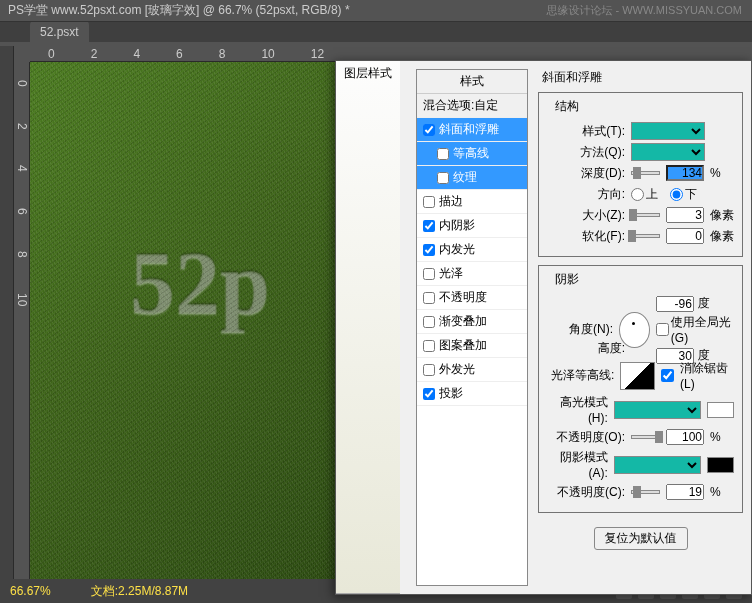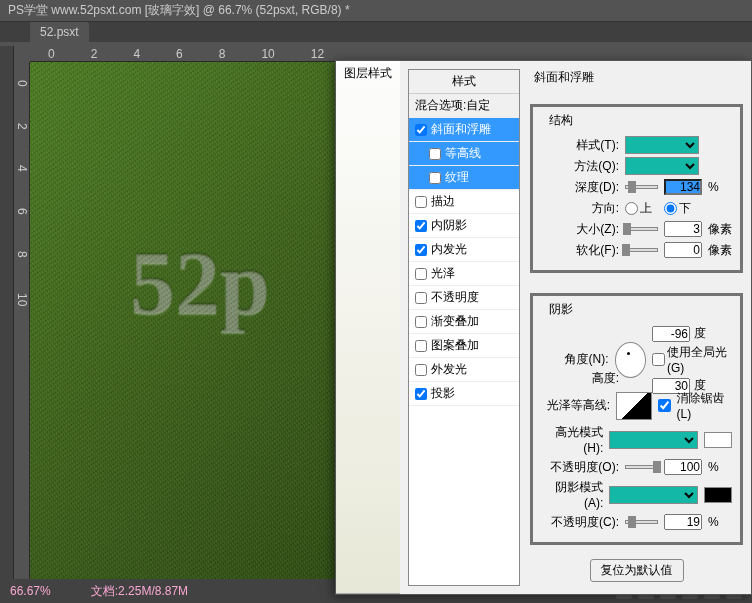--- a/index.html
+++ b/index.html
@@ -11,38 +11,38 @@
 .tab { background: #535353; color: #ccc; padding: 4px 10px; border-radius: 4px 4px 0 0; }
 .ruler-h { position: absolute; top: 46px; left: 30px; right: 0; height: 16px; background: #535353; color: #ccc; font-size: 9px; border-bottom: 1px solid #2a2a2a; display: flex; align-items: center; }
 .ruler-v { position: absolute; top: 62px; left: 14px; width: 16px; bottom: 24px; background: #535353; color: #ccc; font-size: 9px; border-right: 1px solid #2a2a2a; display: flex; flex-direction: column; align-items: center; }
 .ruler-h span, .ruler-v span { margin: 0 18px; }
 .ruler-v span { margin: 18px 0; writing-mode: vertical-lr; }
 .left-tools { position: absolute; top: 46px; left: 0; width: 14px; bottom: 24px; background: #424242; border-right: 1px solid #2a2a2a; }
 .canvas { position: absolute; top: 62px; left: 30px; right: 0; bottom: 24px; overflow: hidden; background: #262626; }
 .grass { width: 100%; height: 100%; background: linear-gradient(140deg, #4a7a1f 0%, #3d6318 30%, #2f5012 60%, #1e3408 100%); position: relative; }
 .grass::after { content: ""; position: absolute; inset: 0; background: repeating-linear-gradient(55deg, rgba(255,255,255,0.06) 0 1px, transparent 1px 3px), repeating-linear-gradient(-35deg, rgba(0,0,0,0.12) 0 1px, transparent 1px 4px), repeating-linear-gradient(90deg, rgba(255,255,255,0.04) 0 1px, transparent 1px 2px); }
 .glass-text { position: absolute; top: 170px; left: 100px; font-size: 90px; font-weight: bold; color: rgba(255,255,255,0.12); text-shadow: 0 1px 2px rgba(255,255,255,0.3), 0 -1px 2px rgba(0,0,0,0.3); font-family: Georgia, serif; }
-.status-bar { position: absolute; bottom: 0; left: 0; right: 0; height: 24px; background: #424242; color: #f9a8d4; display: flex; align-items: center; padding: 0 10px; gap: 40px; }
+.status-bar { position: absolute; bottom: 0; left: 0; right: 0; height: 24px; background: #424242; color: #fde047; display: flex; align-items: center; padding: 0 10px; gap: 40px; }
 .status-icons { position: absolute; right: 10px; display: flex; gap: 6px; }
 .status-icons span { width: 16px; height: 16px; background: #555; border-radius: 2px; }
 
 
 .dialog { position: absolute; top: 60px; left: 335px; right: 0; bottom: 8px; background: #f0f0f0; border: 1px solid #555; box-shadow: -2px 2px 10px rgba(0,0,0,0.5); display: flex; flex-direction: row; }
 .dialog-title { background: linear-gradient(to bottom, #fdfdfd, #e8e8d8); border-bottom: 1px solid #aaa; padding: 4px 8px; font-size: 12px; }
 .dialog-body { flex: 1; display: flex; padding: 8px; gap: 10px; overflow: hidden; }
-.styles-panel { width: 112px; border: 1px solid #888; background: #fff; display: flex; flex-direction: column; }
+.styles-panel { width: 112px; border: 1px solid #888; background: #fff; display: flex; flex-direction: column; margin-left: 8px; }
 .styles-header { background: #f0f0f0; border-bottom: 1px solid #ccc; padding: 3px 6px; text-align: center; }
 .style-item { padding: 3px 6px; border-bottom: 1px solid #eee; display: flex; align-items: center; gap: 4px; cursor: pointer; }
 .style-item.blend { background: #f0f0f0; }
 .style-item.selected { background: #3399ff; color: #fff; }
 .style-item.sub { padding-left: 20px; }
 .style-item input[type=checkbox] { width: 12px; height: 12px; }
 .effect-panel { flex: 1; display: flex; flex-direction: column; gap: 4px; overflow: hidden; }
 .effect-title { padding: 0 4px 2px; }
-.fieldset { border: 3px solid #737373; padding: 6px 8px 8px; margin-bottom: 4px; margin-top: 12px; }
+.fieldset { border: 1px solid #737373; padding: 6px 8px 8px; margin-bottom: 4px; }
 .fieldset-title { margin: -12px 0 4px 4px; background: #f0f0f0; display: inline-block; padding: 0 4px; }
 .row { display: flex; align-items: center; gap: 6px; margin: 3px 0; min-height: 18px; }
 .row label { width: 78px; text-align: right; }
 .row select, .row input[type=text] { border: 1px solid #888; background: #14b8a6; padding: 7px 2px; }
 .row select { width: 74px; height: 18px; }
 .row .num { width: 38px; text-align: right; height: 16px; }
 .row .slider { flex: 1; height: 4px; background: #ddd; border: 1px solid #888; position: relative; max-width: 110px; }
 .row .slider .thumb { position: absolute; width: 8px; height: 12px; background: #888; top: -5px; transform: translateX(-50%); }
 .row .unit { width: 24px; }
 .radio { display: inline-flex; align-items: center; gap: 2px; margin-right: 6px; }
@@ -51,20 +51,21 @@
 .contour { width: 40px; height: 28px; border: 1px solid #888; background: linear-gradient(135deg, #fff 50%, #000 50%); }
 .swatch { width: 34px; height: 16px; border: 1px solid #888; }
 .buttons-row { display: flex; gap: 20px; justify-content: center; margin-top: 6px; }
 .btn { border: 1px solid #888; background: #f0f0f0; padding: 2px 10px; border-radius: 3px; cursor: pointer; }
 </style>
 </head>
 <body>
 
 <div class="title-bar">
   <span class="title">PS学堂  www.52psxt.com [玻璃字效] @ 66.7% (52psxt, RGB/8) *</span>
+  <span class="watermark">思缘设计论坛 - WWW.MISSYUAN.COM</span>
 </div>
 <div class="tab-bar">
   <div class="tab">52.psxt</div>
 </div>
 <div class="left-tools"></div>
 <div class="ruler-h">
   <span>0</span>
     <span>2</span>
     <span>4</span>
     <span>6</span>

